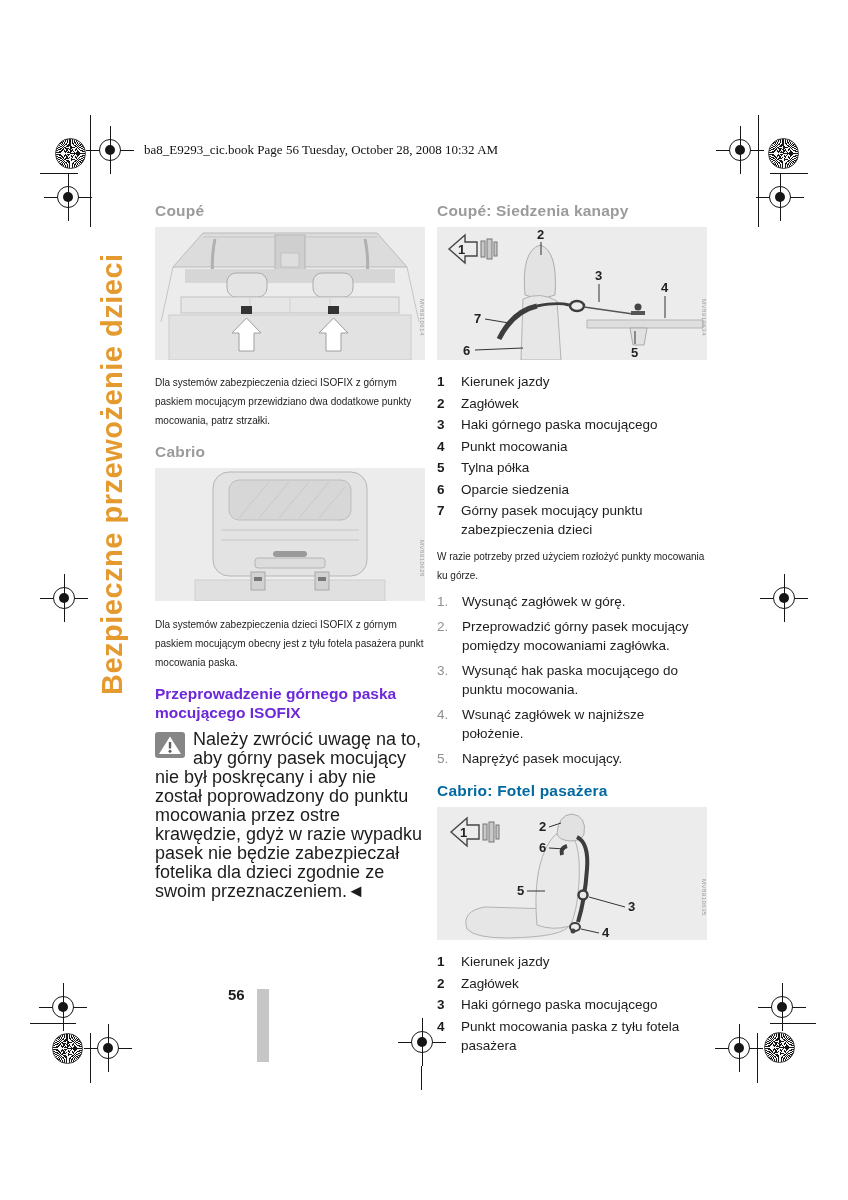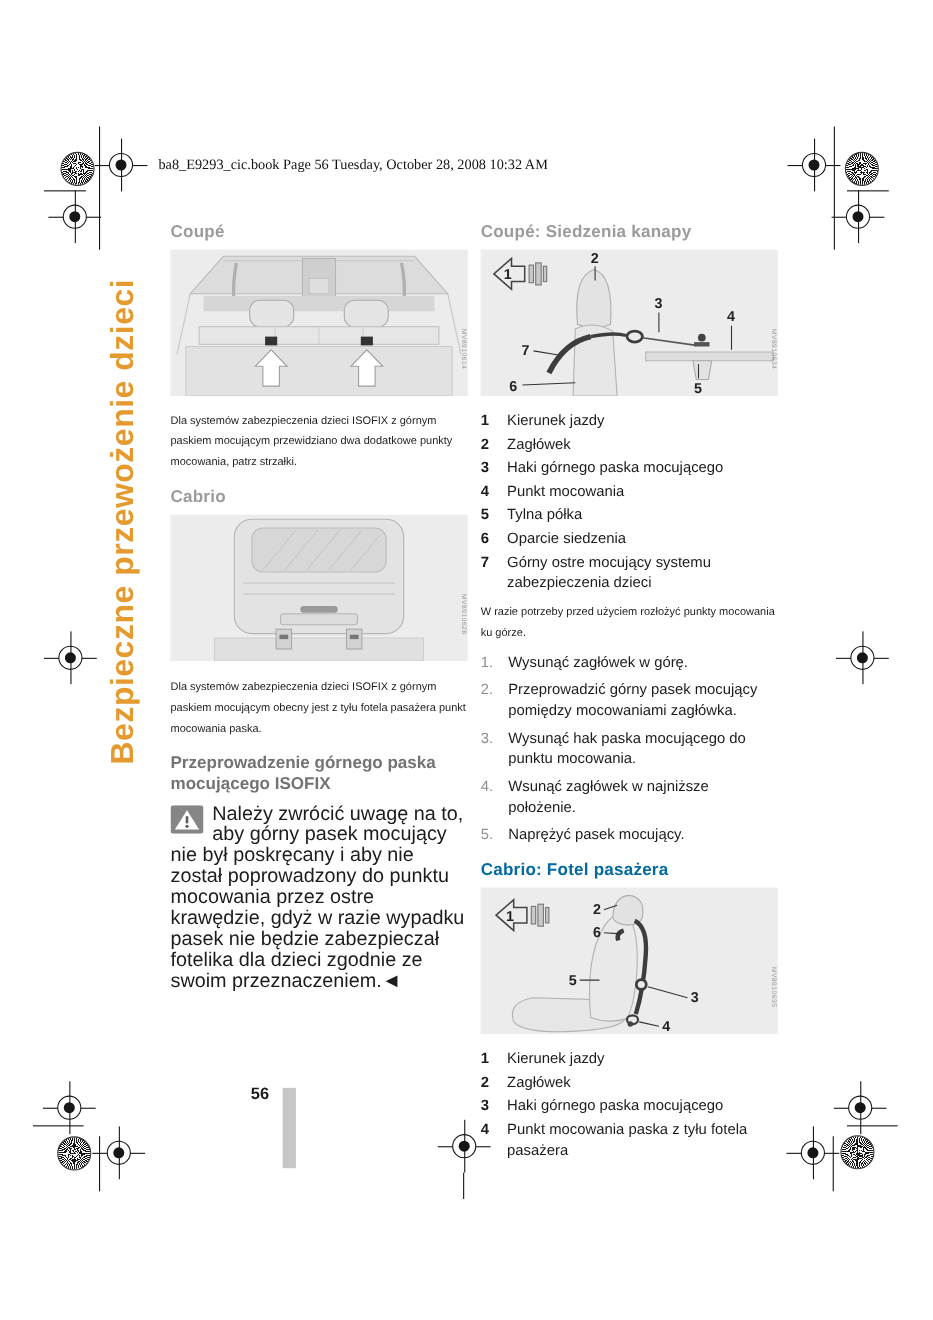--- a/index.html
+++ b/index.html
@@ -175,21 +175,21 @@
       <rect x="96" y="104" width="14" height="18" fill="#d2d2d2" stroke="#a8a8a8"></rect>
       <rect x="160" y="104" width="14" height="18" fill="#d2d2d2" stroke="#a8a8a8"></rect>
       <rect x="99" y="109" width="8" height="4" fill="#777"></rect>
       <rect x="163" y="109" width="8" height="4" fill="#777"></rect>
       <text class="wm" transform="translate(265,72) rotate(90)">MV8910628</text>
     </svg>
   </div>
 
   <p class="body" style="margin-top:14px;">Dla systemów zabezpieczenia dzieci ISOFIX z górnym paskiem mocującym obecny jest z tyłu fotela pasażera punkt mocowania paska.</p>
 
-  <h3 class="sub" style="color:#737373;">Przeprowadzenie górnego paska mocującego ISOFIX</h3>
+  <h3 class="sub" style="color:#6d28d9;">Przeprowadzenie górnego paska mocującego ISOFIX</h3>
 
   <div class="warn">
     <span class="warn-icon">
       <svg width="30" height="26" viewBox="0 0 30 26">
         <rect x="0" y="0" width="30" height="26" rx="3" fill="#868686"></rect>
         <path d="M15 4.5 L26 22 L4 22 Z" fill="#ffffff"></path>
         <rect x="13.8" y="10" width="2.4" height="6.5" fill="#5f5f5f"></rect>
         <circle cx="15" cy="19.2" r="1.5" fill="#5f5f5f"></circle>
       </svg>
     </span>
@@ -261,21 +261,21 @@
     <div class="legend-row">
         <span class="legend-num">5</span>
         <span>Tylna półka</span>
       </div>
     <div class="legend-row">
         <span class="legend-num">6</span>
         <span>Oparcie siedzenia</span>
       </div>
     <div class="legend-row">
         <span class="legend-num">7</span>
-        <span>Górny ostre mocujący systemu zabezpieczenia dzieci</span>
+        <span>Górny pasek mocujący punktu zabezpieczenia dzieci</span>
       </div>
   </div>
 
   <p class="body" style="margin-top:8px;">W razie potrzeby przed użyciem rozłożyć punkty mocowania ku górze.</p>
 
   <div class="steps">
     <div class="step-row">
         <span class="step-num">1.</span>
         <span>Wysunąć zagłówek w górę.</span>
       </div>

